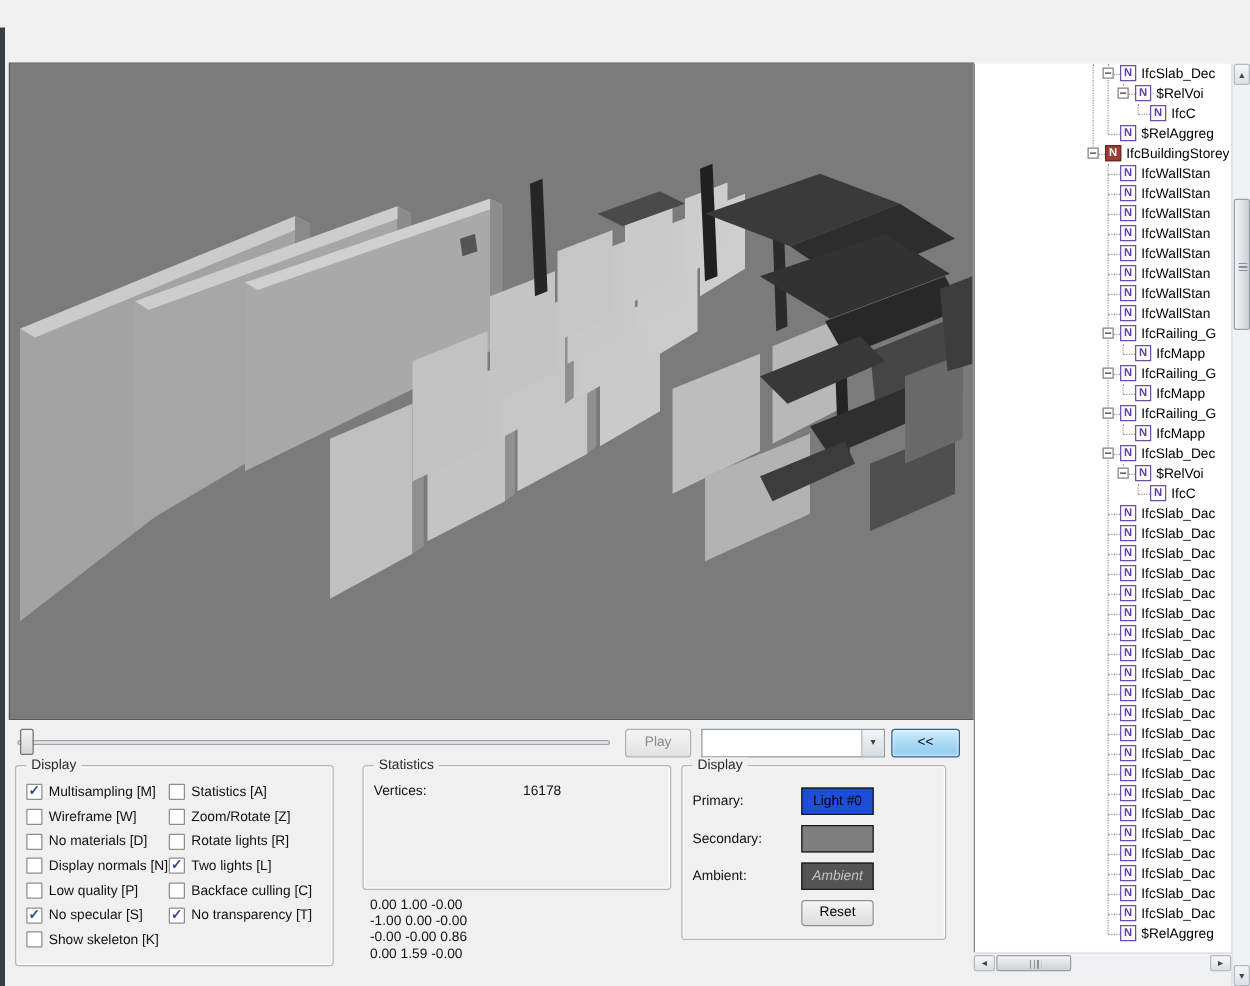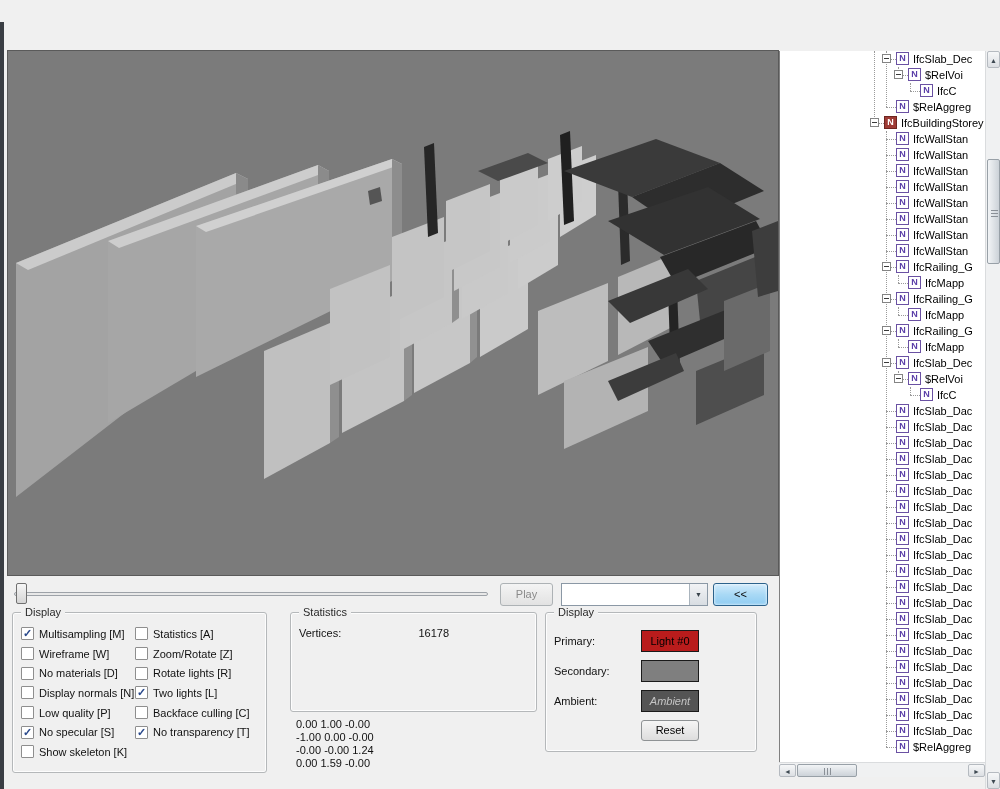--- a/index.html
+++ b/index.html
@@ -61,21 +61,21 @@
     font-size:11px; line-height:11px; text-align:center; color:#2b4a8c; font-weight:bold; flex:none; }
   .check-label { font-size:11px; color:#111; margin-left:5px; white-space:nowrap; }
 
   .stat-col { position:absolute; top:14px; }
   #stats-left { left:8px; width:150px; }
   #stats-right { left:162px; width:72px; }
   .stat-row { display:flex; justify-content:space-between; height:19.7px; font-size:11px; color:#111; }
   #matrix { position:absolute; left:296px; top:718px; font-size:11px; color:#111; line-height:13px; white-space:pre; }
 
   .color-label { position:absolute; left:8px; font-size:11px; color:#111; }
-  #primary-btn { position:absolute; left:95px; top:17px; width:58px; height:22px; background:#b91c1c; border:1px solid #1a1a1a;
+  #primary-btn { position:absolute; left:95px; top:17px; width:58px; height:22px; background:#1d4ed8; border:1px solid #1a1a1a;
     font-size:11px; color:#000; text-align:center; line-height:20px; }
   .swatch { position:absolute; left:95px; width:58px; height:22px; border:1px solid #1a1a1a;
     font-size:11px; text-align:center; line-height:20px; color:#c4c4c4; }
   #reset-btn { position:absolute; left:95px; top:107px; width:58px; height:21px;
     background:linear-gradient(180deg,#f5f5f5,#dddddd); border:1px solid #8e9294; border-radius:3px;
     font-size:11px; color:#000; text-align:center; line-height:19px; }
 
   
   #tree-panel { position:absolute; left:779px; top:51px; width:206px; height:711px; background:#fff; border-left:1px solid #808080; overflow:hidden; }
   .tree-row { position:absolute; left:0; width:206px; height:16px; }
@@ -248,21 +248,21 @@
 
   <div id="stats-group" class="groupbox">
     <span class="group-label">Statistics</span>
     <div id="stats-left" class="stat-col">
         <div class="stat-row">
           <span>Vertices:</span>
           <span>16178</span>
         </div>
       </div>
   </div>
-  <div id="matrix"><div>0.00 1.00 -0.00</div><div>-1.00 0.00 -0.00</div><div>-0.00 -0.00 1.24</div><div>0.00 1.59 -0.00</div></div>
+  <div id="matrix"><div>0.00 1.00 -0.00</div><div>-1.00 0.00 -0.00</div><div>-0.00 -0.00 0.86</div><div>0.00 1.59 -0.00</div></div>
 
   <div id="colors-group" class="groupbox">
     <span class="group-label">Display</span>
     <span class="color-label" style="top:22px">Primary:</span>
     <div id="primary-btn">Light #0</div>
     <span class="color-label" style="top:52px">Secondary:</span>
     <div id="secondary-swatch" class="swatch" style="top: 47px; background: rgb(127, 127, 127);"></div>
     <span class="color-label" style="top:82px">Ambient:</span>
     <div id="ambient-swatch" class="swatch" style="top: 77px; background: rgb(84, 84, 84); font-style: italic;">Ambient</div>
     <div id="reset-btn">Reset</div>

